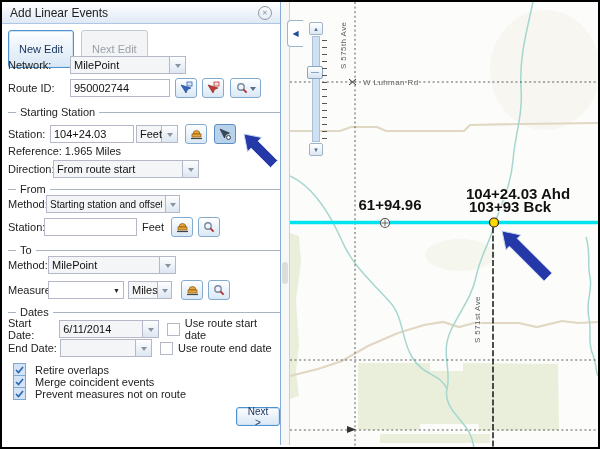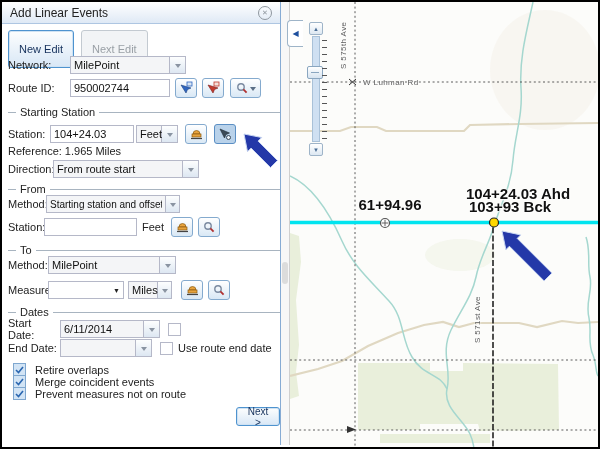--- a/index.html
+++ b/index.html
@@ -207,20 +207,21 @@
 
     <div class="sep" style="top:304px;">
         <span>Dates</span>
       </div>
 
     <div class="row" style="top:315px;">
       <span class="lbl" style="width:52px;">Start Date:</span>
       <input class="txt ro" style="width: 84px;" readonly="" value="6/11/2014">
       <span class="trig"></span>
       <span class="chk" style="margin-left:8px;"></span>
+      <span class="lbl" style="margin-left:5px;">Use route start date</span>
     </div>
 
     <div class="row" style="top:337px;">
       <span class="lbl" style="width:52px;">End Date:</span>
       <input class="txt ro" style="width: 76px;" readonly="" value="">
       <span class="trig"></span>
       <span class="chk" style="margin-left:8px;"></span>
       <span class="lbl" style="margin-left:5px;">Use route end date</span>
     </div>
 

